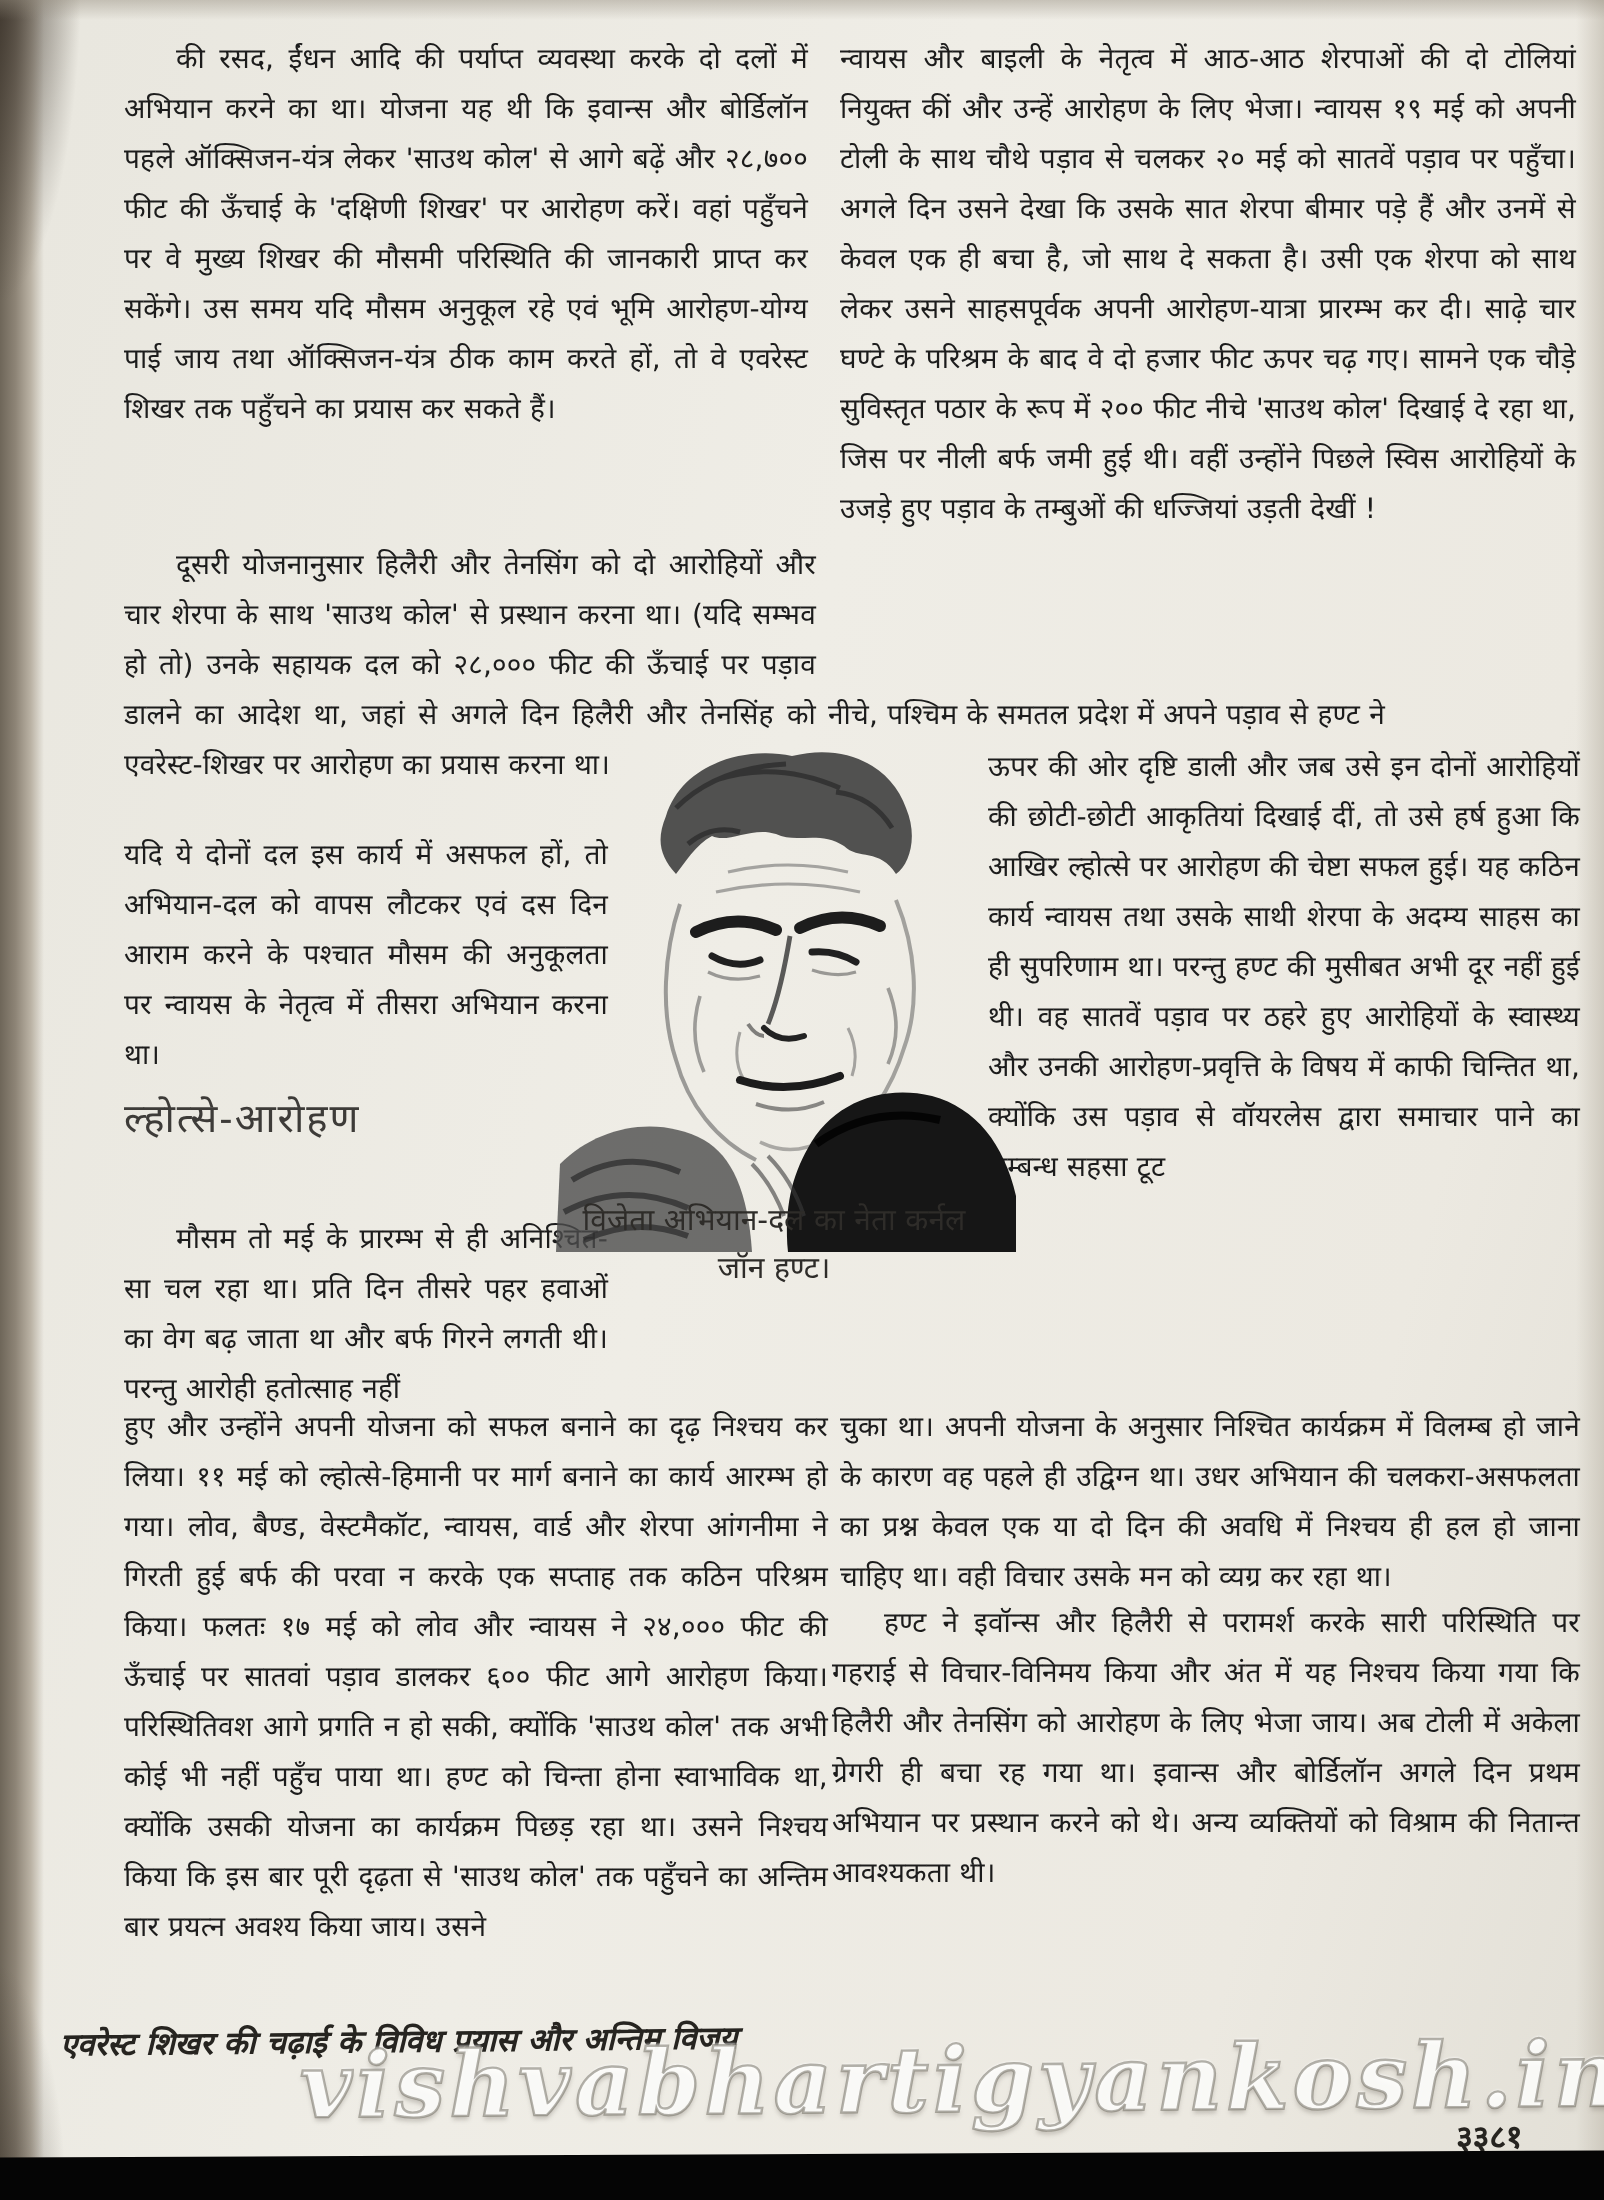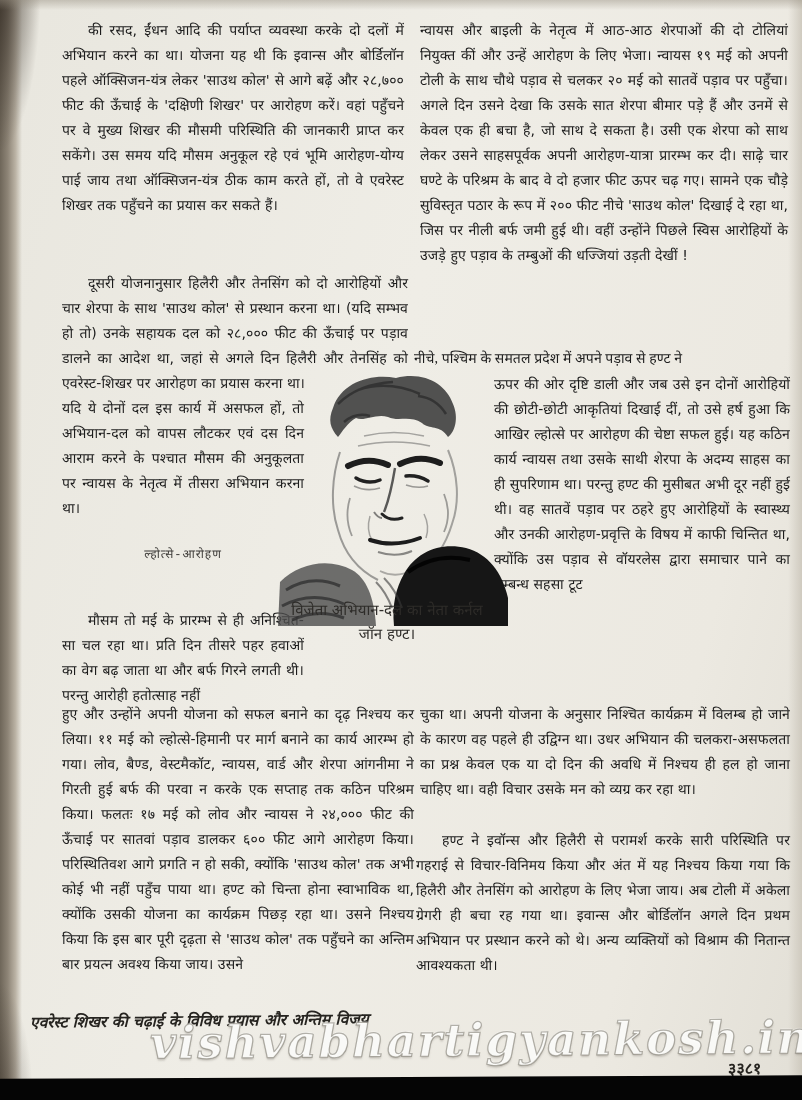--- a/index.html
+++ b/index.html
@@ -39,23 +39,22 @@
     position:absolute;
     text-align:justify;
     font-size:14px;
     line-height:25px;
     letter-spacing:0.1px;
     color:#1c1c1c;
   }
   .indent{text-indent:26px;}
   .heading{
     position:absolute;
-    text-align:center;
-    font-family:Liberation Mono, monospace;
-    font-size:12px;
+    font-family:Liberation Sans, sans-serif;
+    font-size:20px;
     color:#3d3b38;
     letter-spacing:1px;
   }
   .figure-wrap{position:absolute;margin:0;padding:0;}
   .caption{
     position:absolute;
     text-align:center;
     font-size:15px;
     line-height:24px;
     color:#2e2c29;
@@ -101,37 +100,37 @@
   <div class="gutter"></div>
   <div class="gutter-top"></div>
   <div class="gutter-bottom"></div>
   <div class="right-edge"></div>
   <div class="top-edge"></div>
 
   <div class="tb indent" style="left:62px;top:18px;width:342px;">की रसद, ईंधन आदि की पर्याप्त व्यवस्था करके दो दलों में अभियान करने का था। योजना यह थी कि इवान्स और बोर्डिलॉन पहले ऑक्सिजन-यंत्र लेकर 'साउथ कोल' से आगे बढ़ें और २८,७०० फीट की ऊँचाई के 'दक्षिणी शिखर' पर आरोहण करें। वहां पहुँचने पर वे मुख्य शिखर की मौसमी परिस्थिति की जानकारी प्राप्त कर सकेंगे। उस समय यदि मौसम अनुकूल रहे एवं भूमि आरोहण-योग्य पाई जाय तथा ऑक्सिजन-यंत्र ठीक काम करते हों, तो वे एवरेस्ट शिखर तक पहुँचने का प्रयास कर सकते हैं।</div>
 
   <div class="tb indent" style="left:62px;top:243px;width:346px;margin-top:28px;">दूसरी योजनानुसार हिलैरी और तेनसिंग को दो आरोहियों और चार शेरपा के साथ 'साउथ कोल' से प्रस्थान करना था। (यदि सम्भव हो तो) उनके सहायक दल को २८,००० फीट की ऊँचाई पर पड़ाव डालने का आदेश था, जहां से अगले दिन हिलैरी और तेनसिंह को एवरेस्ट-शिखर पर आरोहण का प्रयास करना था।</div>
 
-  <div class="tb" style="left:62px;top:396px;width:242px;">यदि ये दोनों दल इस कार्य में असफल हों, तो अभियान-दल को वापस लौटकर एवं दस दिन आराम करने के पश्चात मौसम की अनुकूलता पर न्वायस के नेतृत्व में तीसरा अभियान करना था।</div>
+  <div class="tb" style="left:62px;top:416px;width:242px;">यदि ये दोनों दल इस कार्य में असफल हों, तो अभियान-दल को वापस लौटकर एवं दस दिन आराम करने के पश्चात मौसम की अनुकूलता पर न्वायस के नेतृत्व में तीसरा अभियान करना था।</div>
 
   <div class="heading" style="left:62px;top:545px;width:242px;">ल्होत्से-आरोहण</div>
 
   <div class="tb indent" style="left:62px;top:584px;width:242px;margin-top:24px;">मौसम तो मई के प्रारम्भ से ही अनिश्चित-सा चल रहा था। प्रति दिन तीसरे पहर हवाओं का वेग बढ़ जाता था और बर्फ गिरने लगती थी। परन्तु आरोही हतोत्साह नहीं</div>
 
   <div class="tb" style="left:62px;top:702px;width:352px;">हुए और उन्होंने अपनी योजना को सफल बनाने का दृढ़ निश्चय कर लिया। ११ मई को ल्होत्से-हिमानी पर मार्ग बनाने का कार्य आरम्भ हो गया। लोव, बैण्ड, वेस्टमैकॉट, न्वायस, वार्ड और शेरपा आंगनीमा ने गिरती हुई बर्फ की परवा न करके एक सप्ताह तक कठिन परिश्रम किया। फलतः १७ मई को लोव और न्वायस ने २४,००० फीट की ऊँचाई पर सातवां पड़ाव डालकर ६०० फीट आगे आरोहण किया। परिस्थितिवश आगे प्रगति न हो सकी, क्योंकि 'साउथ कोल' तक अभी कोई भी नहीं पहुँच पाया था। हण्ट को चिन्ता होना स्वाभाविक था, क्योंकि उसकी योजना का कार्यक्रम पिछड़ रहा था। उसने निश्चय किया कि इस बार पूरी दृढ़ता से 'साउथ कोल' तक पहुँचने का अन्तिम बार प्रयत्न अवश्य किया जाय। उसने</div>
 
   <div class="tb" style="left:420px;top:18px;width:368px;">न्वायस और बाइली के नेतृत्व में आठ-आठ शेरपाओं की दो टोलियां नियुक्त कीं और उन्हें आरोहण के लिए भेजा। न्वायस १९ मई को अपनी टोली के साथ चौथे पड़ाव से चलकर २० मई को सातवें पड़ाव पर पहुँचा। अगले दिन उसने देखा कि उसके सात शेरपा बीमार पड़े हैं और उनमें से केवल एक ही बचा है, जो साथ दे सकता है। उसी एक शेरपा को साथ लेकर उसने साहसपूर्वक अपनी आरोहण-यात्रा प्रारम्भ कर दी। साढ़े चार घण्टे के परिश्रम के बाद वे दो हजार फीट ऊपर चढ़ गए। सामने एक चौड़े सुविस्तृत पठार के रूप में २०० फीट नीचे 'साउथ कोल' दिखाई दे रहा था, जिस पर नीली बर्फ जमी हुई थी। वहीं उन्होंने पिछले स्विस आरोहियों के उजड़े हुए पड़ाव के तम्बुओं की धज्जियां उड़ती देखीं !</div>
 
-  <div class="tb" style="left:414px;top:346px;width:376px;font-family:Liberation Serif, serif;">नीचे, पश्चिम के समतल प्रदेश में अपने पड़ाव से हण्ट ने</div>
+  <div class="tb" style="left:414px;top:346px;width:376px;">नीचे, पश्चिम के समतल प्रदेश में अपने पड़ाव से हण्ट ने</div>
 
   <div class="tb" style="left:494px;top:372px;width:296px;">ऊपर की ओर दृष्टि डाली और जब उसे इन दोनों आरोहियों की छोटी-छोटी आकृतियां दिखाई दीं, तो उसे हर्ष हुआ कि आखिर ल्होत्से पर आरोहण की चेष्टा सफल हुई। यह कठिन कार्य न्वायस तथा उसके साथी शेरपा के अदम्य साहस का ही सुपरिणाम था। परन्तु हण्ट की मुसीबत अभी दूर नहीं हुई थी। वह सातवें पड़ाव पर ठहरे हुए आरोहियों के स्वास्थ्य और उनकी आरोहण-प्रवृत्ति के विषय में काफी चिन्तित था, क्योंकि उस पड़ाव से वॉयरलेस द्वारा समाचार पाने का सम्बन्ध सहसा टूट</div>
 
   <div class="tb" style="left:420px;top:702px;width:370px;">चुका था। अपनी योजना के अनुसार निश्चित कार्यक्रम में विलम्ब हो जाने के कारण वह पहले ही उद्विग्न था। उधर अभियान की चलकरा-असफलता का प्रश्न केवल एक या दो दिन की अवधि में निश्चय ही हल हो जाना चाहिए था। वही विचार उसके मन को व्यग्र कर रहा था।</div>
 
-  <div class="tb indent" style="left:416px;top:828px;width:374px;">हण्ट ने इवॉन्स और हिलैरी से परामर्श करके सारी परिस्थिति पर गहराई से विचार-विनिमय किया और अंत में यह निश्चय किया गया कि हिलैरी और तेनसिंग को आरोहण के लिए भेजा जाय। अब टोली में अकेला ग्रेगरी ही बचा रह गया था। इवान्स और बोर्डिलॉन अगले दिन प्रथम अभियान पर प्रस्थान करने को थे। अन्य व्यक्तियों को विश्राम की नितान्त आवश्यकता थी।</div>
+  <div class="tb indent" style="left:416px;top:800px;width:374px;">हण्ट ने इवॉन्स और हिलैरी से परामर्श करके सारी परिस्थिति पर गहराई से विचार-विनिमय किया और अंत में यह निश्चय किया गया कि हिलैरी और तेनसिंग को आरोहण के लिए भेजा जाय। अब टोली में अकेला ग्रेगरी ही बचा रह गया था। इवान्स और बोर्डिलॉन अगले दिन प्रथम अभियान पर प्रस्थान करने को थे। अन्य व्यक्तियों को विश्राम की नितान्त आवश्यकता थी।</div>
 
   <figure class="figure-wrap" style="left:278px;top:366px;width:232px;height:260px;">
     <svg width="232" height="260" viewBox="0 0 232 260">
 
       <path d="M55 42 C63 16 94 7 118 12 C146 5 168 18 175 38 C181 52 177 66 170 71
                C162 58 151 64 144 57 C132 49 120 56 110 51 C98 47 86 56 78 52
                C70 56 64 66 60 71 C52 62 50 54 55 42 Z" fill="#3b3b3b" opacity="0.88"></path>
       <path d="M60 38 q20 -20 55 -22 M80 24 q30 -10 62 4 M66 56 q12 -10 26 -6 M140 30 q18 2 28 18" stroke="#222" stroke-width="2.5" fill="none" opacity="0.6"></path>
 
       <path d="M80 80 q36 -8 72 0 M86 70 q30 -7 60 0" stroke="#5a5a5a" stroke-width="1.6" fill="none" opacity="0.5"></path>

